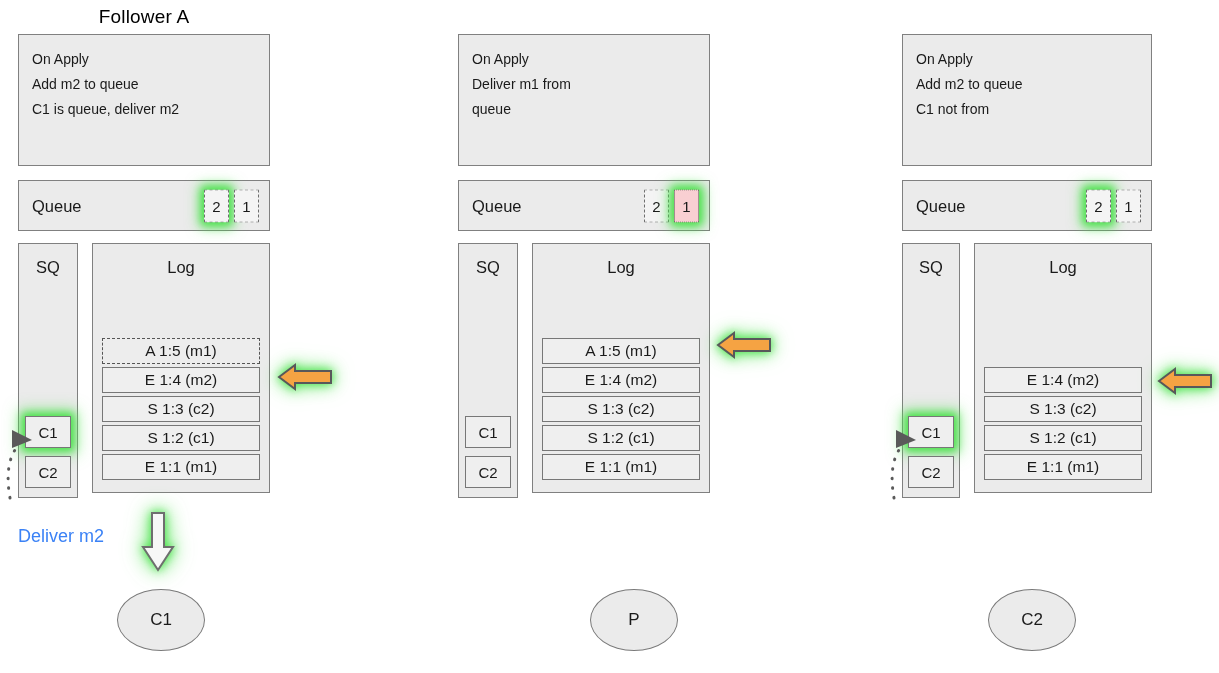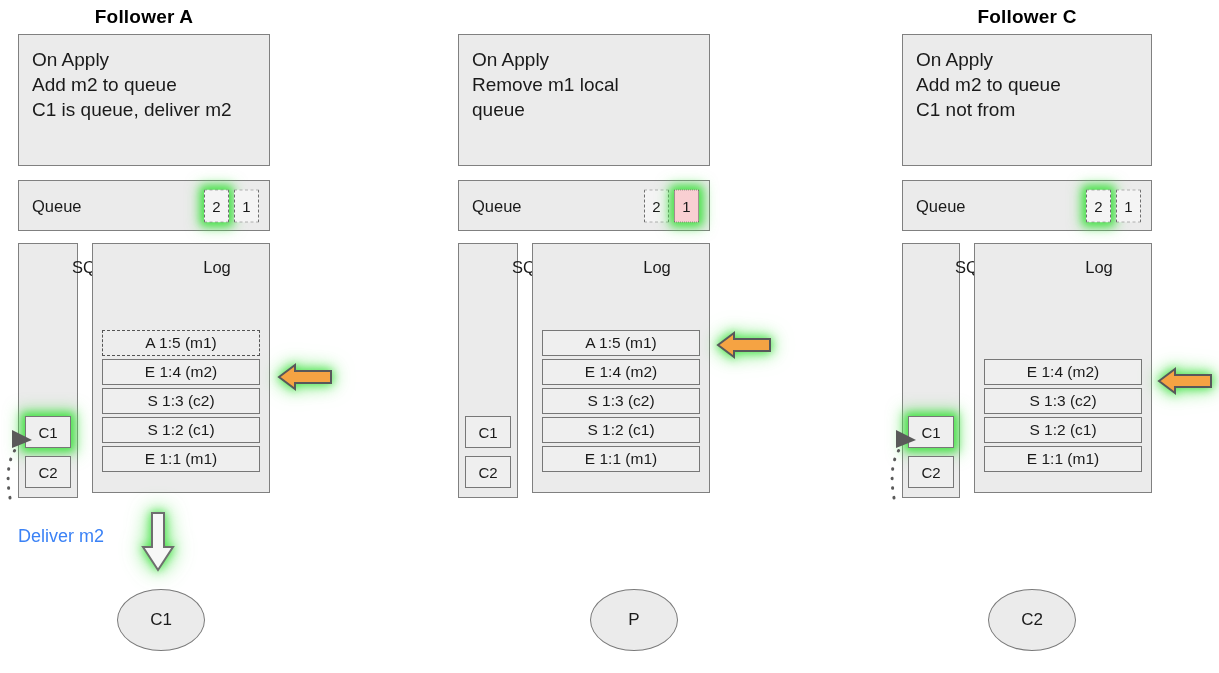--- a/index.html
+++ b/index.html
@@ -22,38 +22,38 @@
   .column { position: absolute; top: 0; width: 252px; height: 673px; }
   .col-a { left: 18px;  width: 252px; }
   .col-b { left: 458px; width: 252px; }
   .col-c { left: 902px; width: 250px; }
 
   .col-title {
     position: absolute;
     top: 6px; left: 0; width: 100%;
     text-align: center;
     font-size: 19px;
-    font-weight: bold;
+    font-weight: normal;
     letter-spacing: .2px;
     color: #000;
   }
 
   
   .panel {
     position: absolute;
     background: #ebebeb;
     border: 1px solid #808080;
     box-sizing: border-box;
   }
 
   
   .apply-box { top: 34px; left: 0; width: 100%; height: 132px; }
   .apply-box .apply-lines {
     padding: 12px 0 0 13px;
-    font-size: 19px;
+    font-size: 14px;
     line-height: 25px;
     color: #1a1a1a;
   }
   .apply-box .l-italic { }
 
   
   .queue-box { top: 180px; left: 0; width: 100%; height: 51px; }
   .queue-label {
     position: absolute;
     left: 13px; top: 50%;
@@ -86,21 +86,20 @@
   .log-box { top: 243px; left: 74px; width: 178px; height: 250px; }
   .col-c .sq-box  { left: 0;    width: 58px; }
   .col-c .log-box { left: 72px; width: 178px; }
 
   .box-head {
     position: absolute;
     top: 14px; left: 0; width: 100%;
     text-align: center;
     font-size: 16.5px;
     color: #1a1a1a;
-    padding-left: 36px;
   }
 
   
   .sq-cells {
     position: absolute;
     left: 50%;
     transform: translateX(-50%);
     bottom: 9px;
     display: flex;
     flex-direction: column;
@@ -115,21 +114,21 @@
     display: flex; align-items: center; justify-content: center;
     font-size: 15px;
     color: #1a1a1a;
   }
   .sq-cell.glow { box-shadow: 0 0 8px 3px #49e24a, 0 0 15px 6px rgba(73,226,74,.5); }
 
   
   .log-entries {
     position: absolute;
     left: 9px; right: 9px;
-    bottom: 20px;
+    bottom: 12px;
     display: flex;
     flex-direction: column;
     gap: 3px;
   }
   .log-entry {
     height: 26px;
     box-sizing: border-box;
     background: #efefef;
     border: 1.4px solid #777;
     display: flex; align-items: center; justify-content: center;
@@ -223,21 +222,21 @@
         <div class="log-entry">E 1:1 (m1)</div>
       </div>
     </div>
   </div>
 
   <div class="column col-b">
 
     <div class="panel apply-box">
       <div class="apply-lines">
         <div>On Apply</div>
-        <div>Remove m1 local</div>
+        <div>Deliver m1 from</div>
         <div>queue</div>
       </div>
     </div>
 
     <div class="panel queue-box">
       <div class="queue-label">Queue</div>
       <div class="queue-slots">
         <div class="qslot dashed">2</div>
         <div class="qslot filled-pink glow">1</div>
       </div>
@@ -257,21 +256,20 @@
         <div class="log-entry">A 1:5 (m1)</div>
         <div class="log-entry">E 1:4 (m2)</div>
         <div class="log-entry">S 1:3 (c2)</div>
         <div class="log-entry">S 1:2 (c1)</div>
         <div class="log-entry">E 1:1 (m1)</div>
       </div>
     </div>
   </div>
 
   <div class="column col-c">
-    <div class="col-title">Follower C</div>
 
     <div class="panel apply-box">
       <div class="apply-lines">
         <div>On Apply</div>
         <div class="l-italic">Add m2 to queue</div>
         <div class="l-italic">C1 not from</div>
       </div>
     </div>
 
     <div class="panel queue-box">

